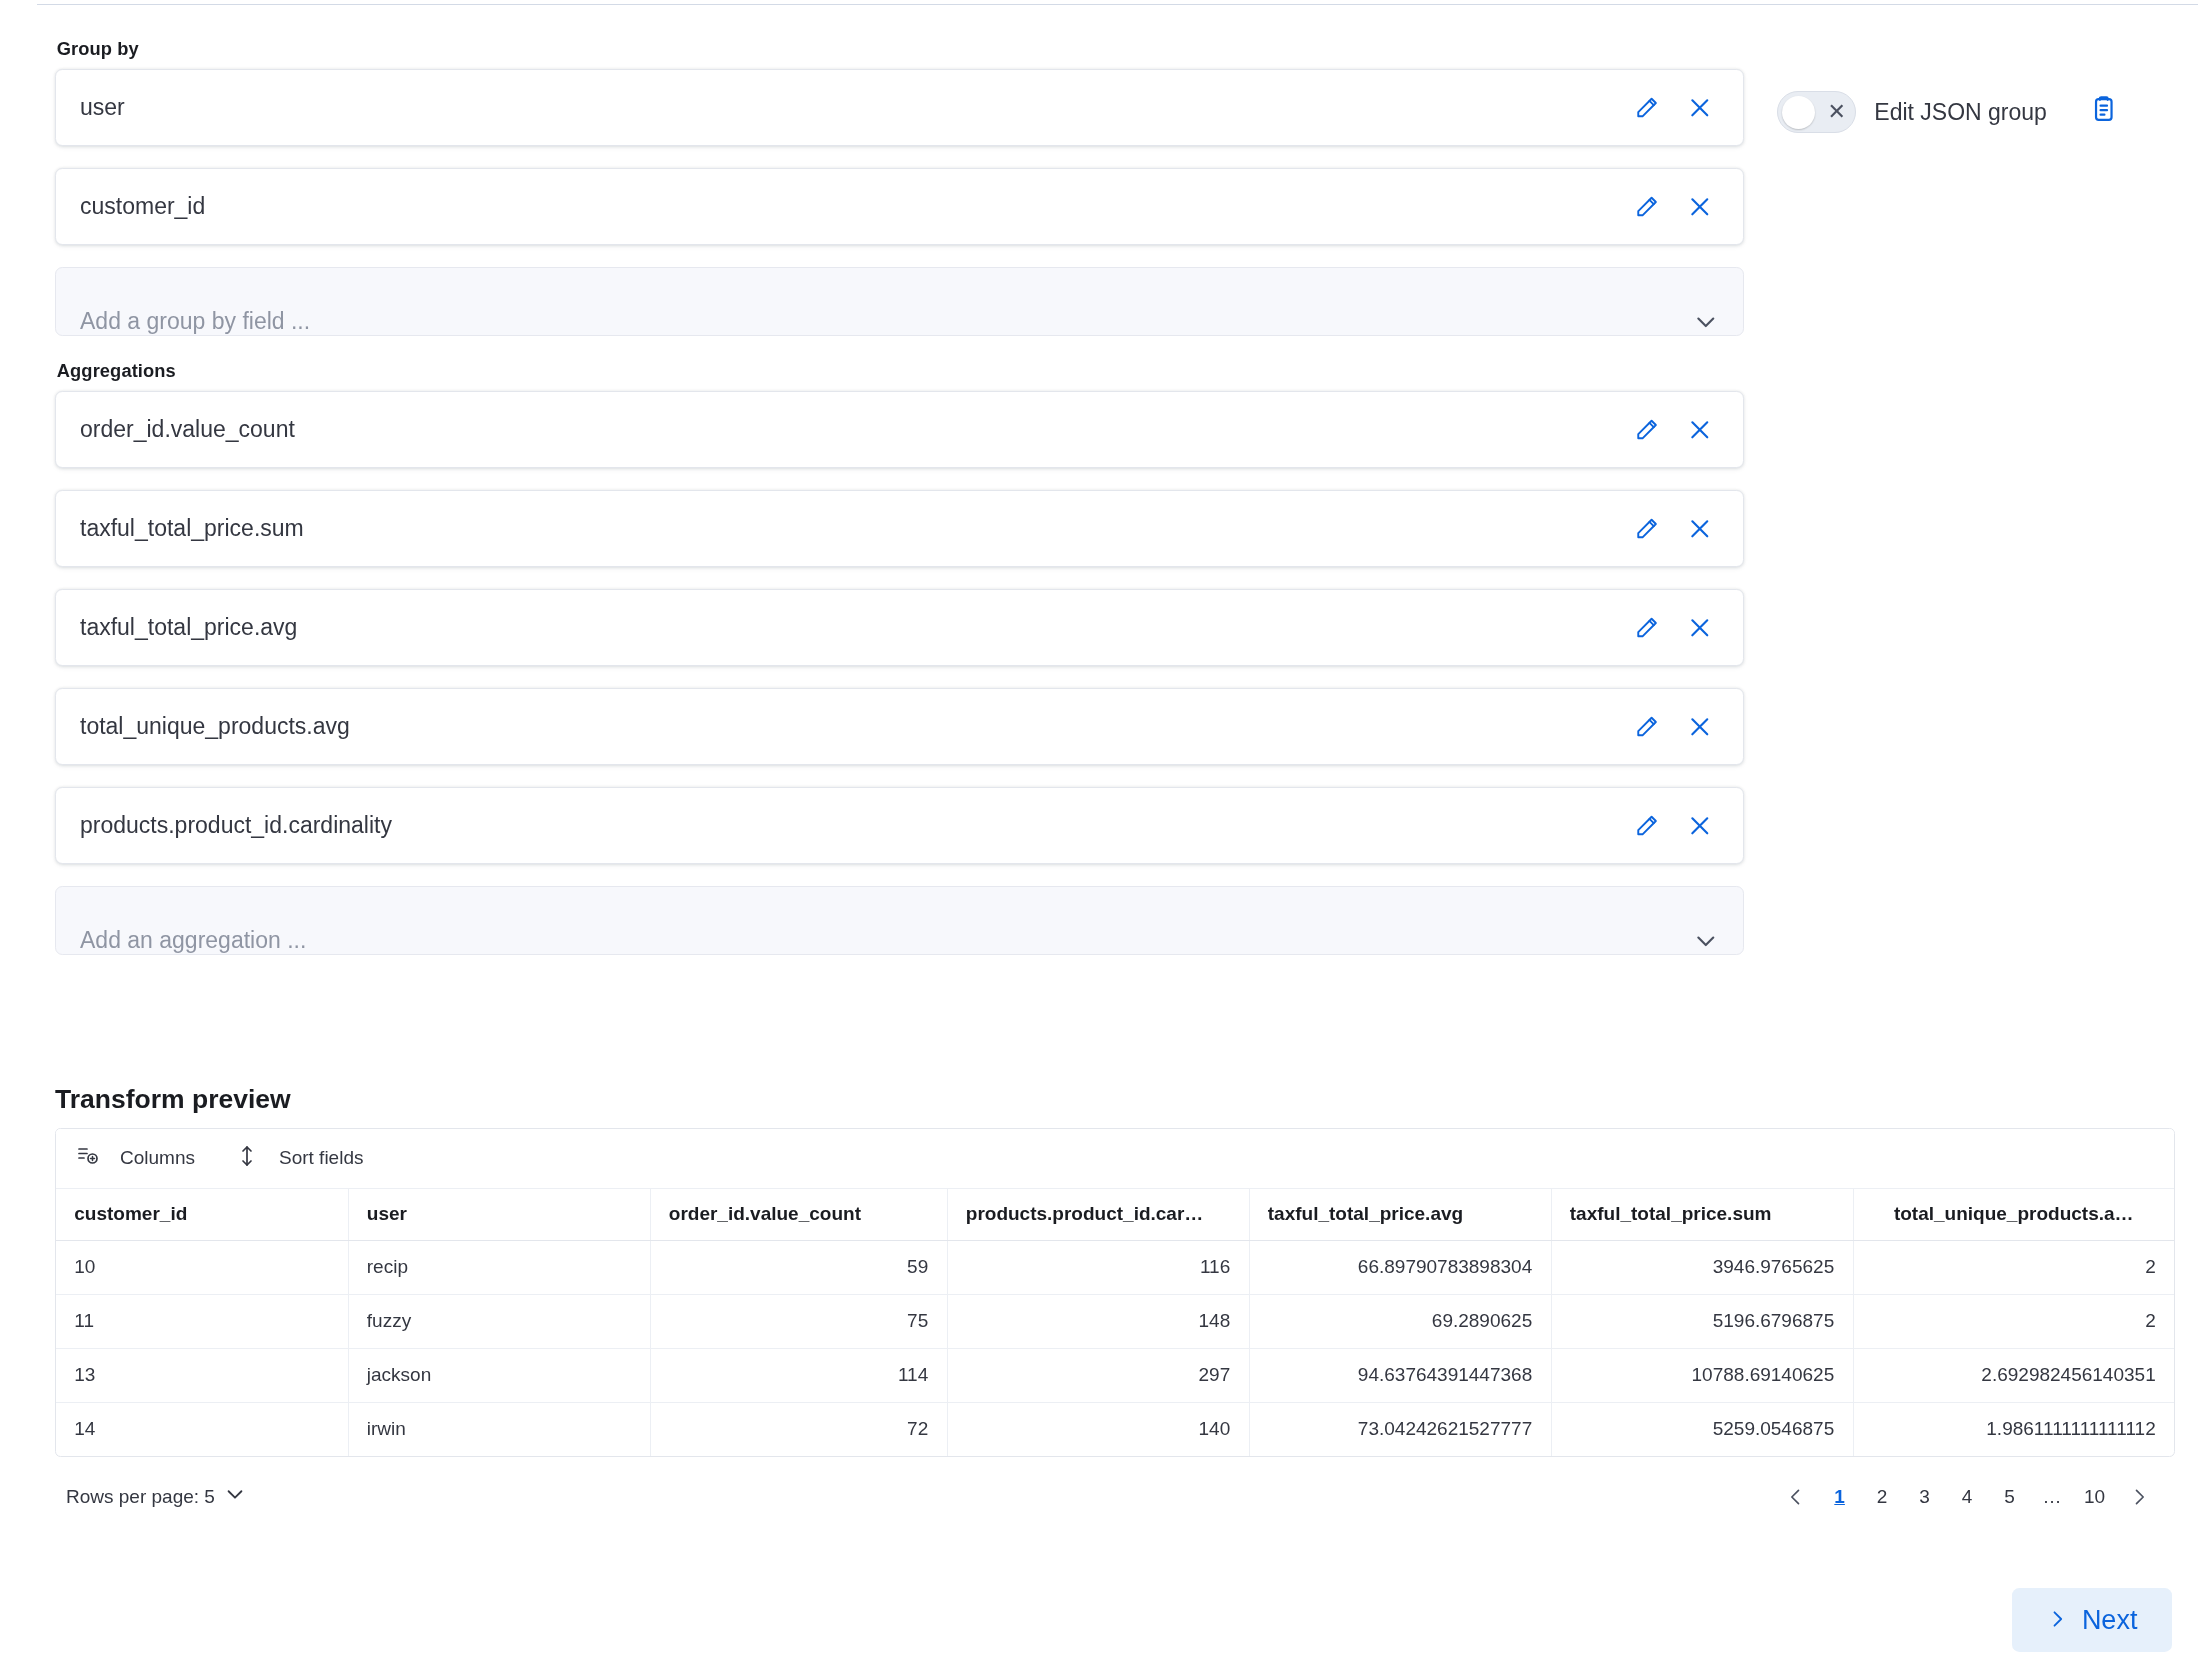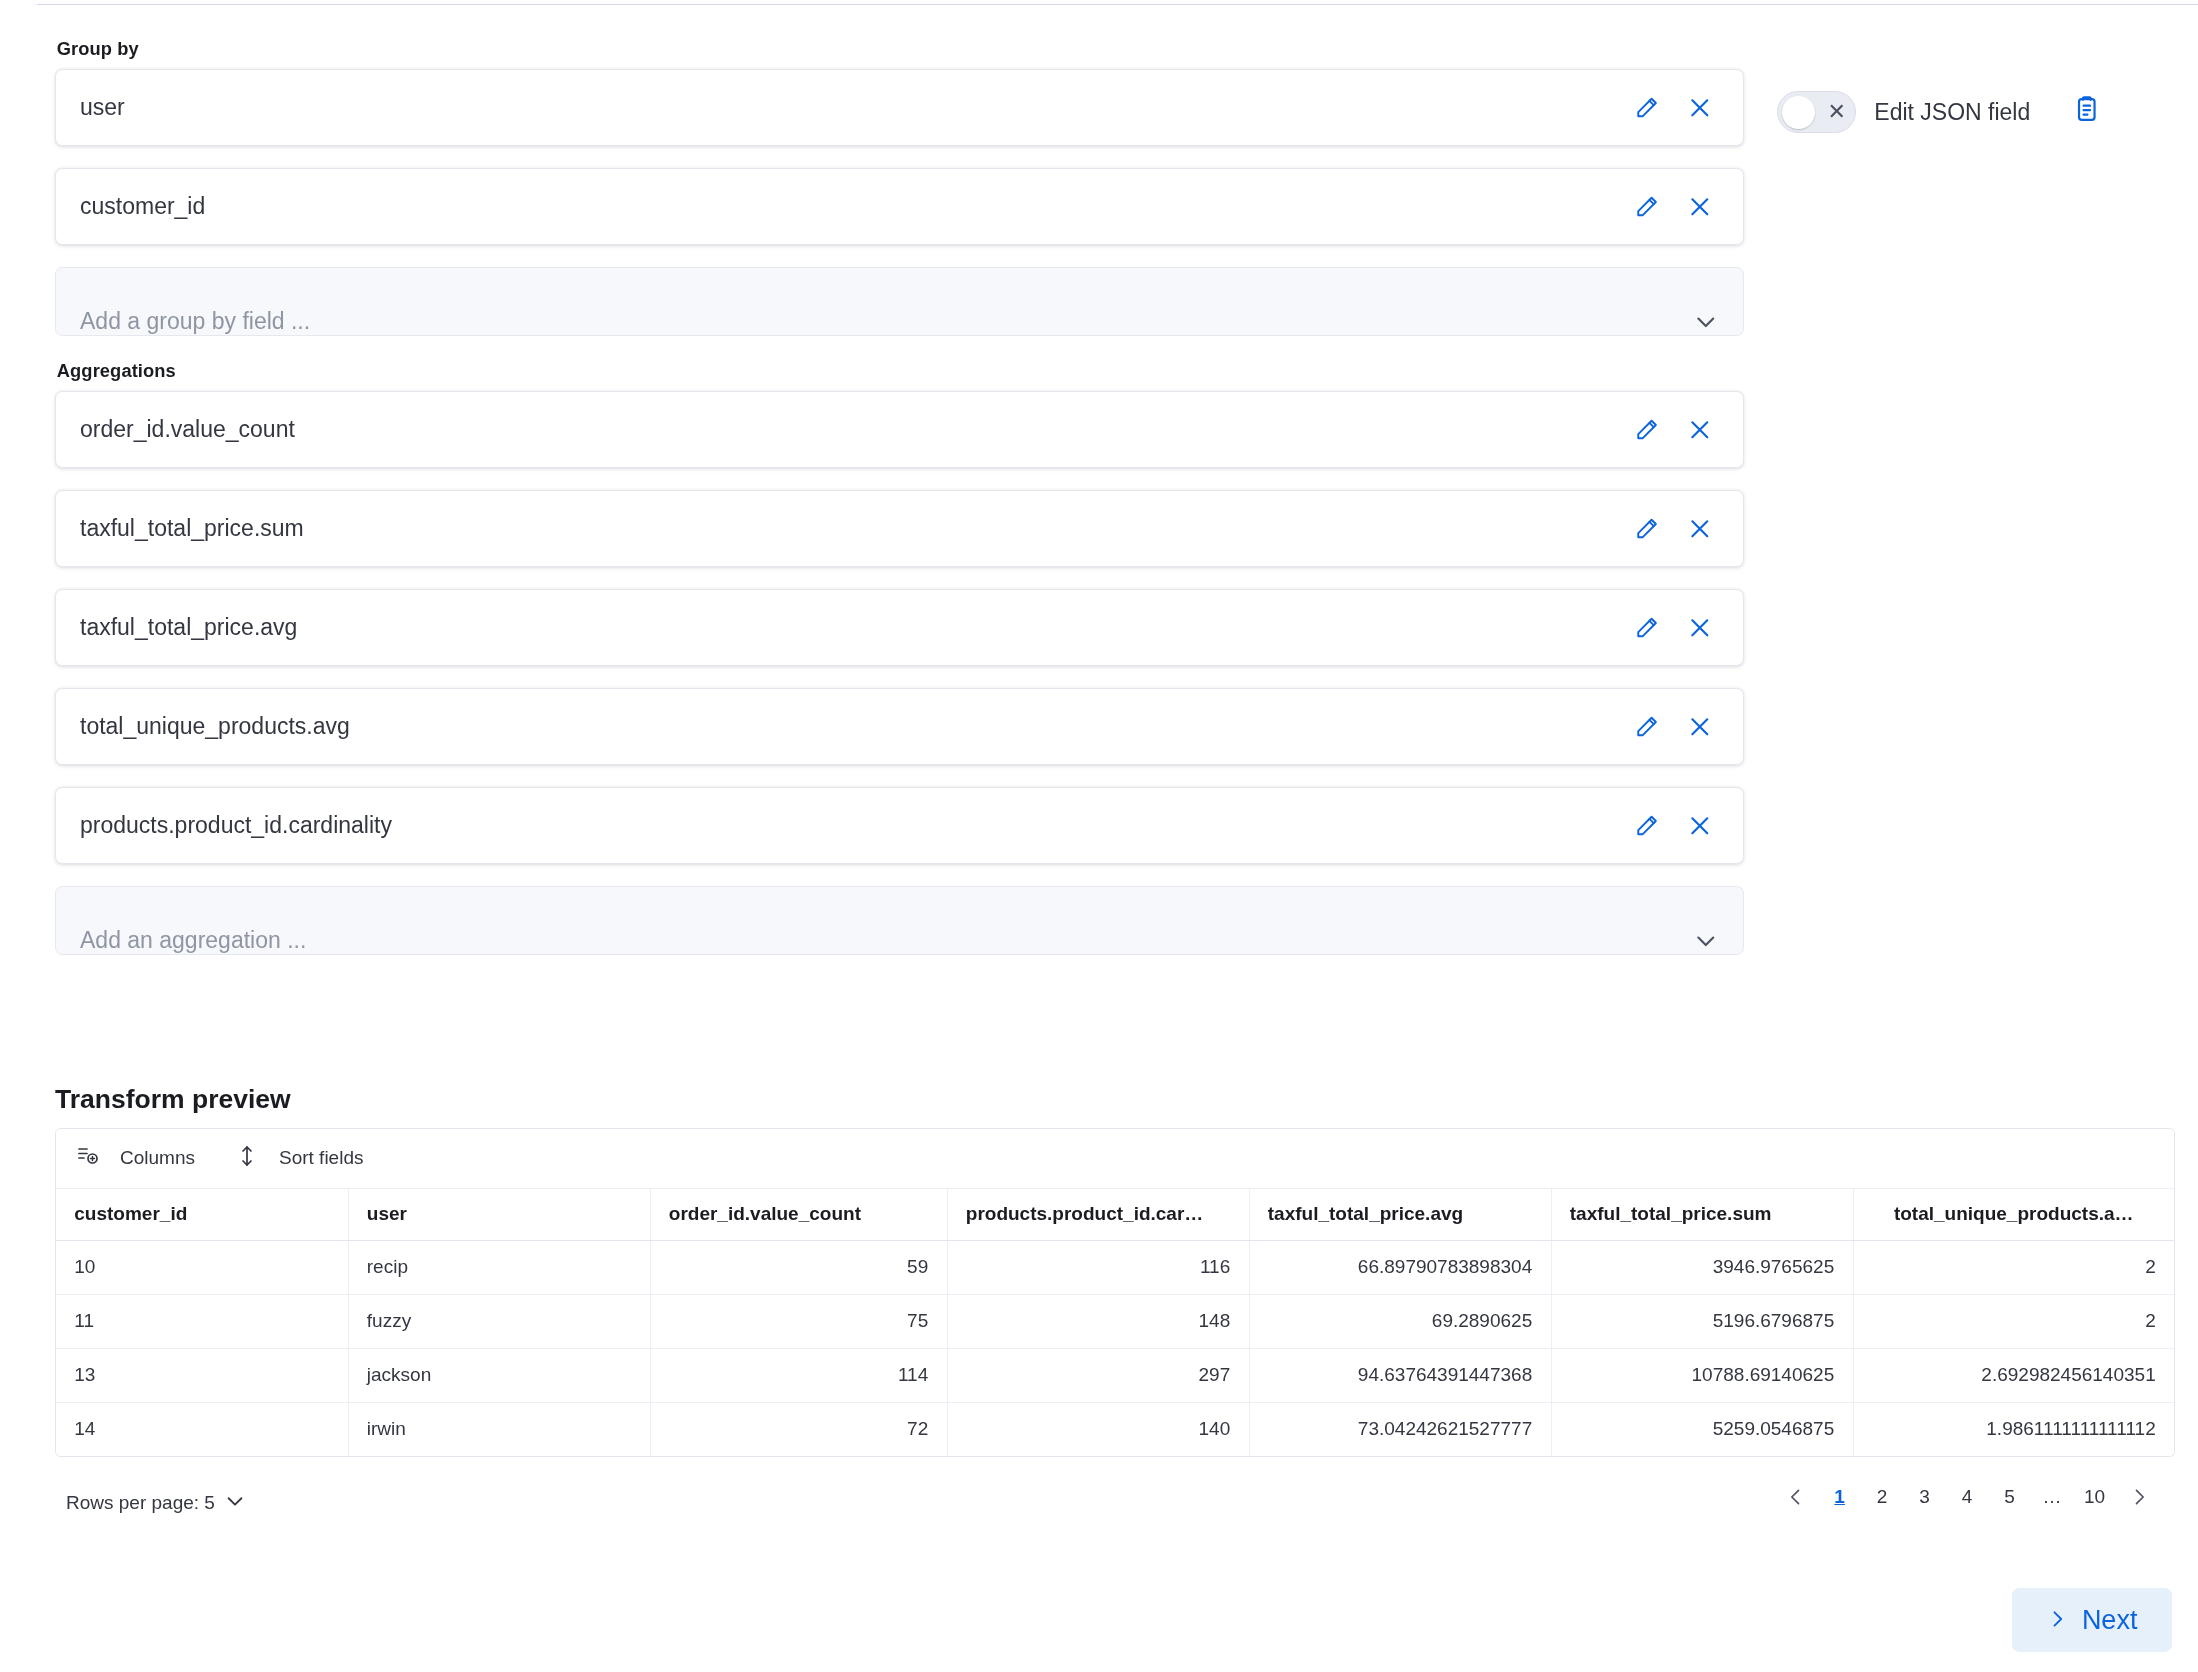--- a/index.html
+++ b/index.html
@@ -202,21 +202,21 @@
     border-right: 0.9px solid #eceff4;
     color: #343741;
     white-space: nowrap;
   }
   tbody td:last-child { border-right: none; }
   tbody tr:last-child td { border-bottom: none; }
   .num { text-align: right; }
 
   .table-footer {
     display: flex;
-    align-items: flex-end;
+    align-items: center;
     justify-content: space-between;
     padding: 20px 16.4px 9.1px 11px;
   }
   .rows-per-page {
     display: flex;
     align-items: center;
     gap: 9.1px;
     font-size: 19px;
     color: #343741;
     cursor: pointer;
@@ -420,21 +420,21 @@
           </svg>
       </span>
     </div>
   </div>
 
   <div class="json-config">
     <span class="switch">
       <span class="knob"></span>
       <span class="xmark">✕</span>
     </span>
-    <span class="json-label">Edit JSON field</span>
+    <span class="json-label">Edit JSON group</span>
     <span class="copy-btn">
       <svg width="31" height="31" viewBox="0 0 24 24" fill="none" stroke="#0b64dd" stroke-width="1.7" stroke-linecap="round" stroke-linejoin="round">
           <rect x="7" y="4" width="12" height="16" rx="2"></rect>
           <path d="M10 4.5V3.5a1 1 0 011-1h4a1 1 0 011 1v1"></path>
           <path d="M10.5 9h5M10.5 12.5h5M10.5 16h3"></path>
         </svg>
     </span>
   </div>
 
   <div class="preview">

